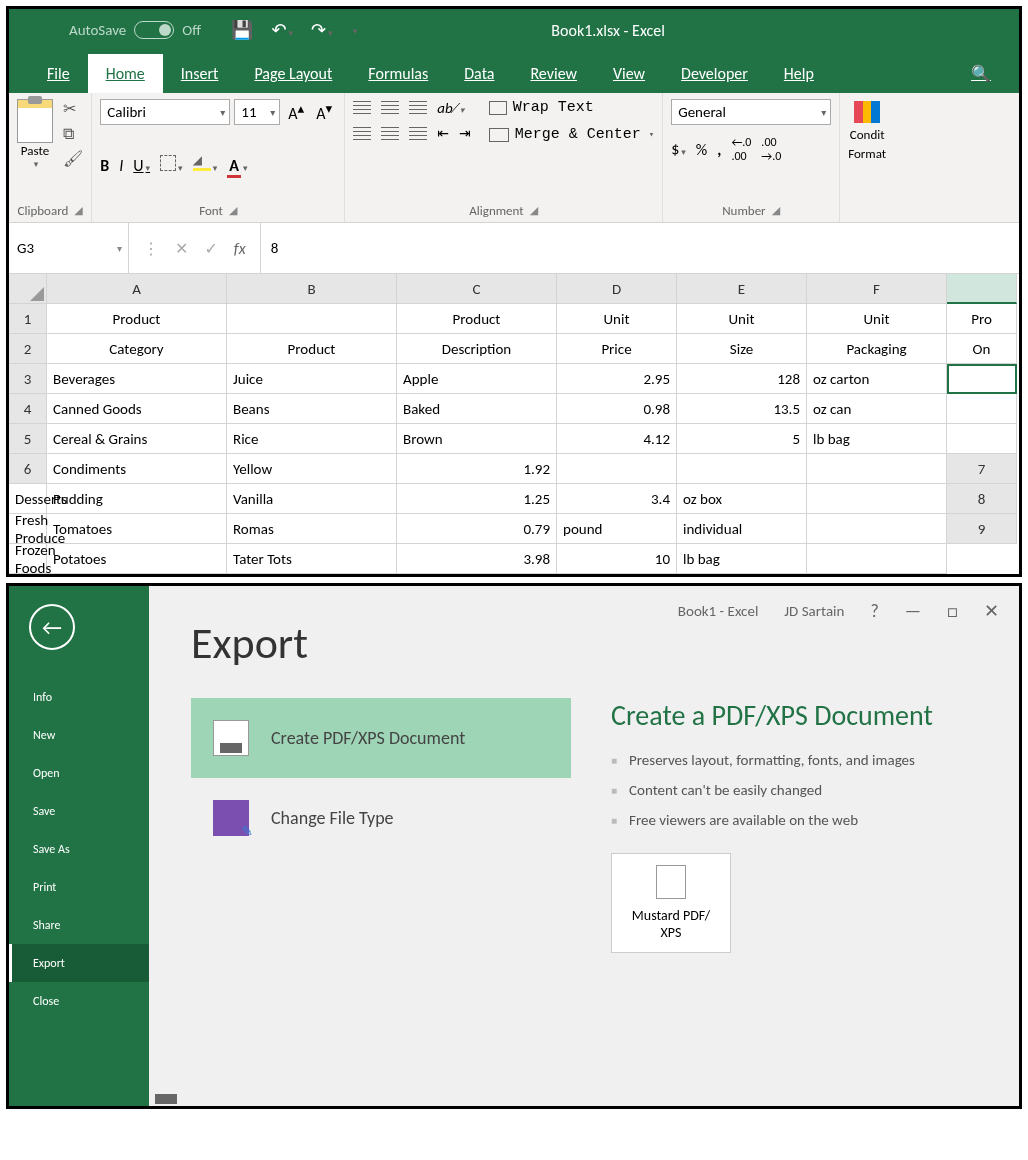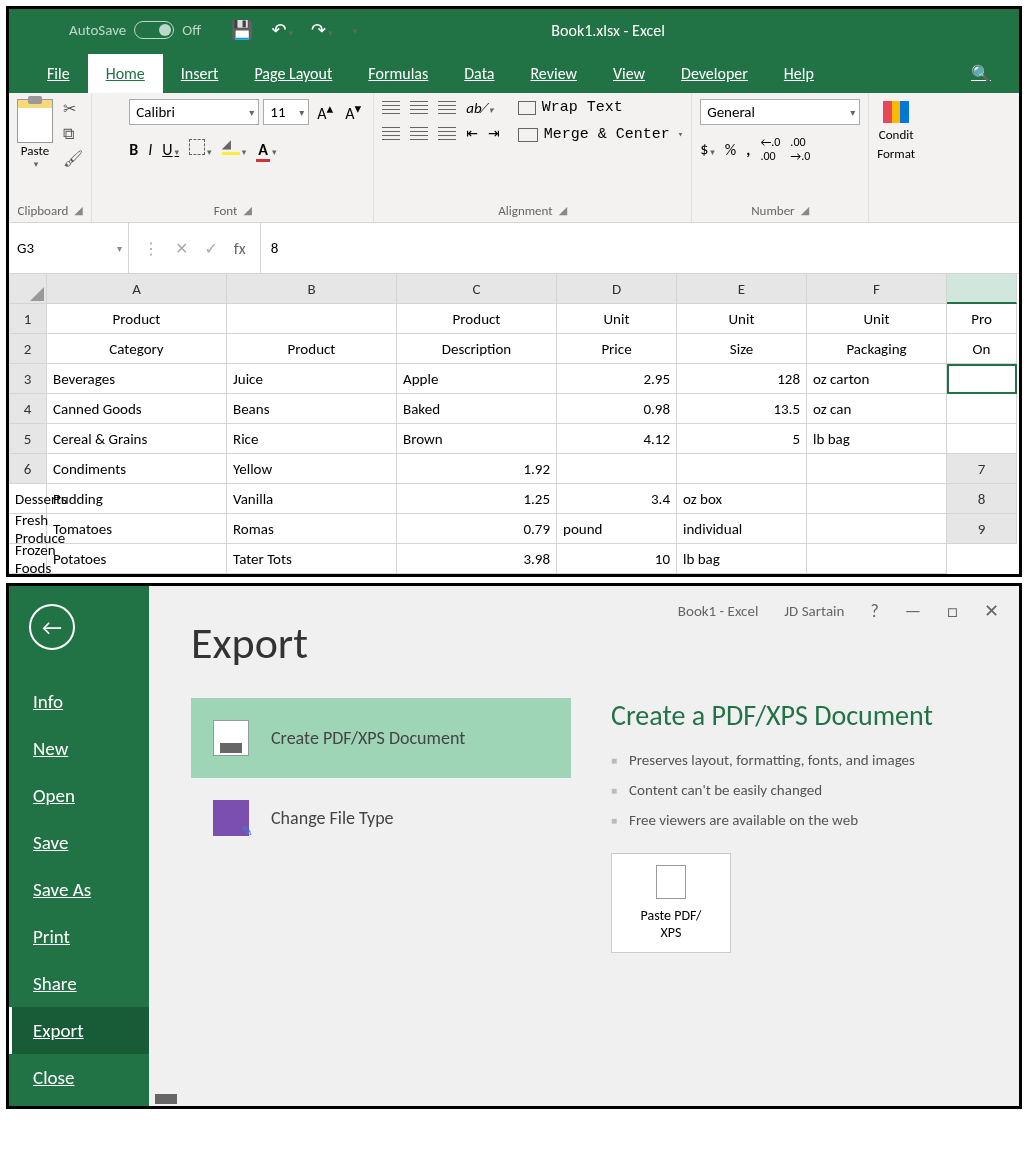--- a/index.html
+++ b/index.html
@@ -26,21 +26,21 @@
 .rgroup-body { flex: 1; display: flex; align-items: flex-start; gap: 6px; }
 .rgroup-label { font-size: 13px; color: #666; text-align: center; display: flex; justify-content: center; align-items: center; gap: 6px; padding-bottom: 2px; }
 .dialog-launcher { font-size: 11px; color: #888; }
 
 .paste-btn { display: flex; flex-direction: column; align-items: center; font-size: 13px; cursor: pointer; }
 .clipboard-icon { width: 36px; height: 44px; background: linear-gradient(#f8d97a 0 20%, #fff 20%); border: 1px solid #999; position: relative; }
 .clipboard-icon::before { content: ""; position: absolute; top: -4px; left: 10px; width: 14px; height: 8px; background: #999; border-radius: 2px; }
 .mini-btns { display: flex; flex-direction: column; gap: 6px; margin-left: 4px; }
 .mini-btn { font-size: 16px; cursor: pointer; color: #555; }
 
-.font-box { display: flex; flex-direction: column; gap: 6px; margin-left: 29px; }
+.font-box { display: flex; flex-direction: column; gap: 22px; }
 .font-row1 { display: flex; gap: 4px; align-items: center; }
 .combo { border: 1px solid #ababab; background: #fff; height: 26px; display: flex; align-items: center; padding: 0 18px 0 6px; position: relative; font-size: 15px; }
 .combo::after { content: "▾"; position: absolute; right: 4px; font-size: 10px; color: #666; }
 .fontname { width: 130px; }
 .fontsize { width: 46px; }
 .aa-btn { font-size: 16px; padding: 0 4px; cursor: pointer; }
 .font-row2 { display: flex; gap: 10px; align-items: center; font-size: 16px; margin-top: 8px; }
 .font-row2 span { cursor: pointer; }
 .b { font-weight: bold; }
 .i { font-style: italic; }
@@ -67,40 +67,40 @@
 .num-fmt { width:160px; }
 .num-btn { cursor:pointer; }
 
 .cf-box { display:flex; flex-direction:column; align-items:center; gap:4px; font-size:13px; cursor:pointer; padding-top:2px; }
 .cf-icon { width:26px; height:22px; background:linear-gradient(90deg,#e74856 33%,#ffb900 33% 66%,#0078d4 66%); }
 
 .formula-bar { display:flex; height:51px; border-bottom:1px solid #d4d4d4; background:#fff; align-items:stretch; }
 .namebox { width:120px; border-right:1px solid #d4d4d4; display:flex; align-items:center; padding:0 8px; position:relative; font-size:15px; }
 .namebox::after { content:"▾"; position:absolute; right:6px; font-size:10px; color:#888; }
 .fb-btns { display:flex; align-items:center; gap:16px; padding:0 14px; color:#aaa; font-size:16px; border-right:1px solid #d4d4d4; }
-.fx { color:#666; }
+.fx { font-style:italic; color:#666; }
 .fb-input { flex:1; display:flex; align-items:center; padding:0 10px; font-size:15px; }
 
 .grid { display:grid; grid-template-columns: 38px 180px 170px 160px 120px 130px 140px 70px; font-size:15px; background:#fff; }
 .grid > div { border-right:1px solid #d4d4d4; border-bottom:1px solid #d4d4d4; padding:4px 6px; height:30px; display:flex; align-items:center; }
 .colhdr { background:#e6e6e6; justify-content:center; color:#333; }
 .rowhdr { background:#e6e6e6; justify-content:center; color:#333; }
 .corner { background:#e6e6e6; position:relative; }
 .corner::after { content:""; position:absolute; right:2px; bottom:2px; border:7px solid transparent; border-right-color:#999; border-bottom-color:#999; }
 .cell {}
 .cell.num { justify-content:flex-end; }
 .cell.ctr { justify-content:center; }
 .activecol { border-bottom:2px solid #217346 !important; background:#d1e7dd; }
 .activecell { border:2px solid #217346 !important; position:relative; }
 
 
 .backstage { display:flex; height:520px; background:#f0f0f0; }
 .bs-side { width:140px; background:#217346; color:#fff; padding-top:18px; }
 .back-circle { width:46px; height:46px; border:2px solid #fff; border-radius:50%; display:flex; align-items:center; justify-content:center; margin:0 0 28px 20px; font-size:22px; cursor:pointer; }
-.bs-item { padding:12px 24px; font-size:19px; cursor:pointer;text-decoration:underline; }
+.bs-item { padding:12px 24px; font-size:12px; cursor:pointer; }
 .bs-item.active { background:#185c37; border-left:3px solid #fff; padding-left:21px; }
 .bs-main { flex:1; padding:30px 0 0 42px; position:relative; }
 .bs-titlebar { position:absolute; top:14px; right:20px; display:flex; gap:26px; align-items:center; font-size:15px; color:#666; }
 .wc { cursor:pointer; font-size:18px; }
 .bs-heading { font-size:44px; font-weight:300; color:#333; margin-bottom:28px; }
 .export-opts { display:flex; gap:40px; }
 .opt-list { width:380px; }
 .opt { display:flex; align-items:center; gap:22px; padding:22px 22px; cursor:pointer; font-size:18px; color:#444; }
 .opt.selected { background:#9fd5b7; }
 .opt-icon { width:36px; height:36px; position:relative; }
@@ -394,20 +394,20 @@
         </div>
         <div class="detail">
           <h2>Create a PDF/XPS Document</h2>
           <ul>
             <li>Preserves layout, formatting, fonts, and images</li>
             <li>Content can't be easily changed</li>
             <li>Free viewers are available on the web</li>
           </ul>
           <div class="create-btn">
             <div class="pdf-icon"></div>
-            <span style="white-space:pre-line">Paste PDF/
+            <span style="white-space:pre-line">Mustard PDF/
 XPS</span>
           </div>
         </div>
       </div>
     </div>
   </div>
 </div>
 
 </body></html>

